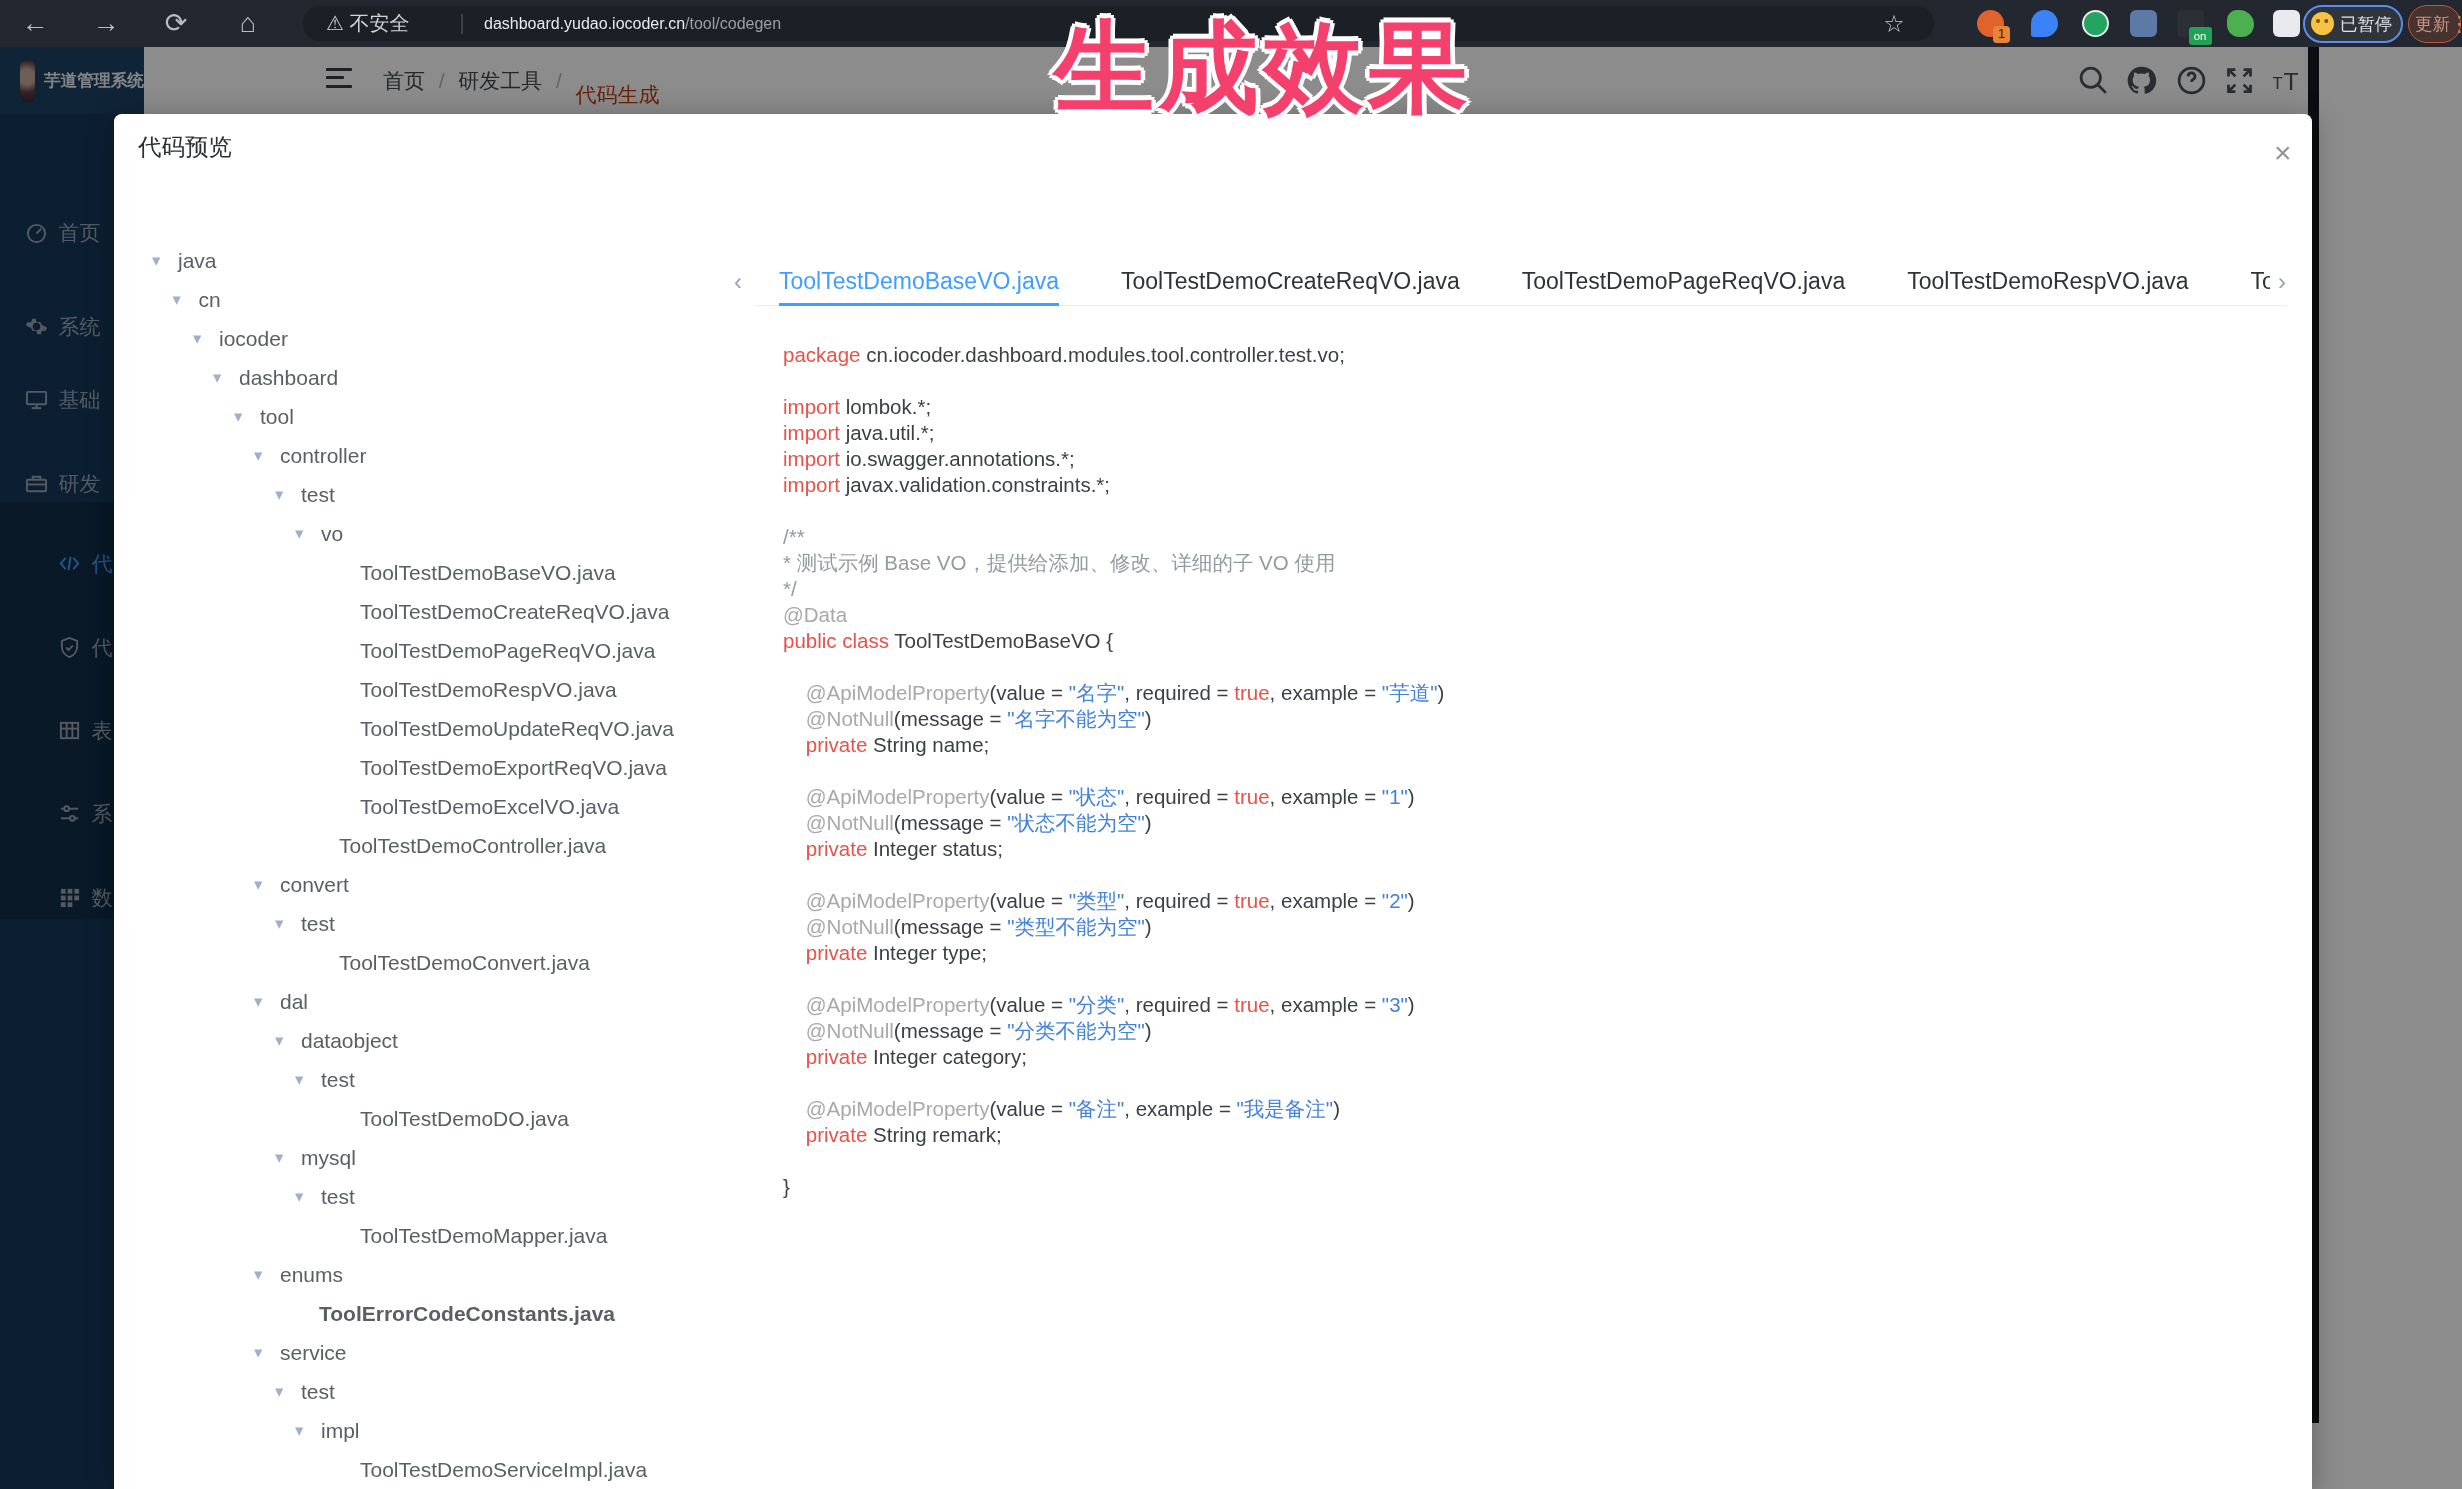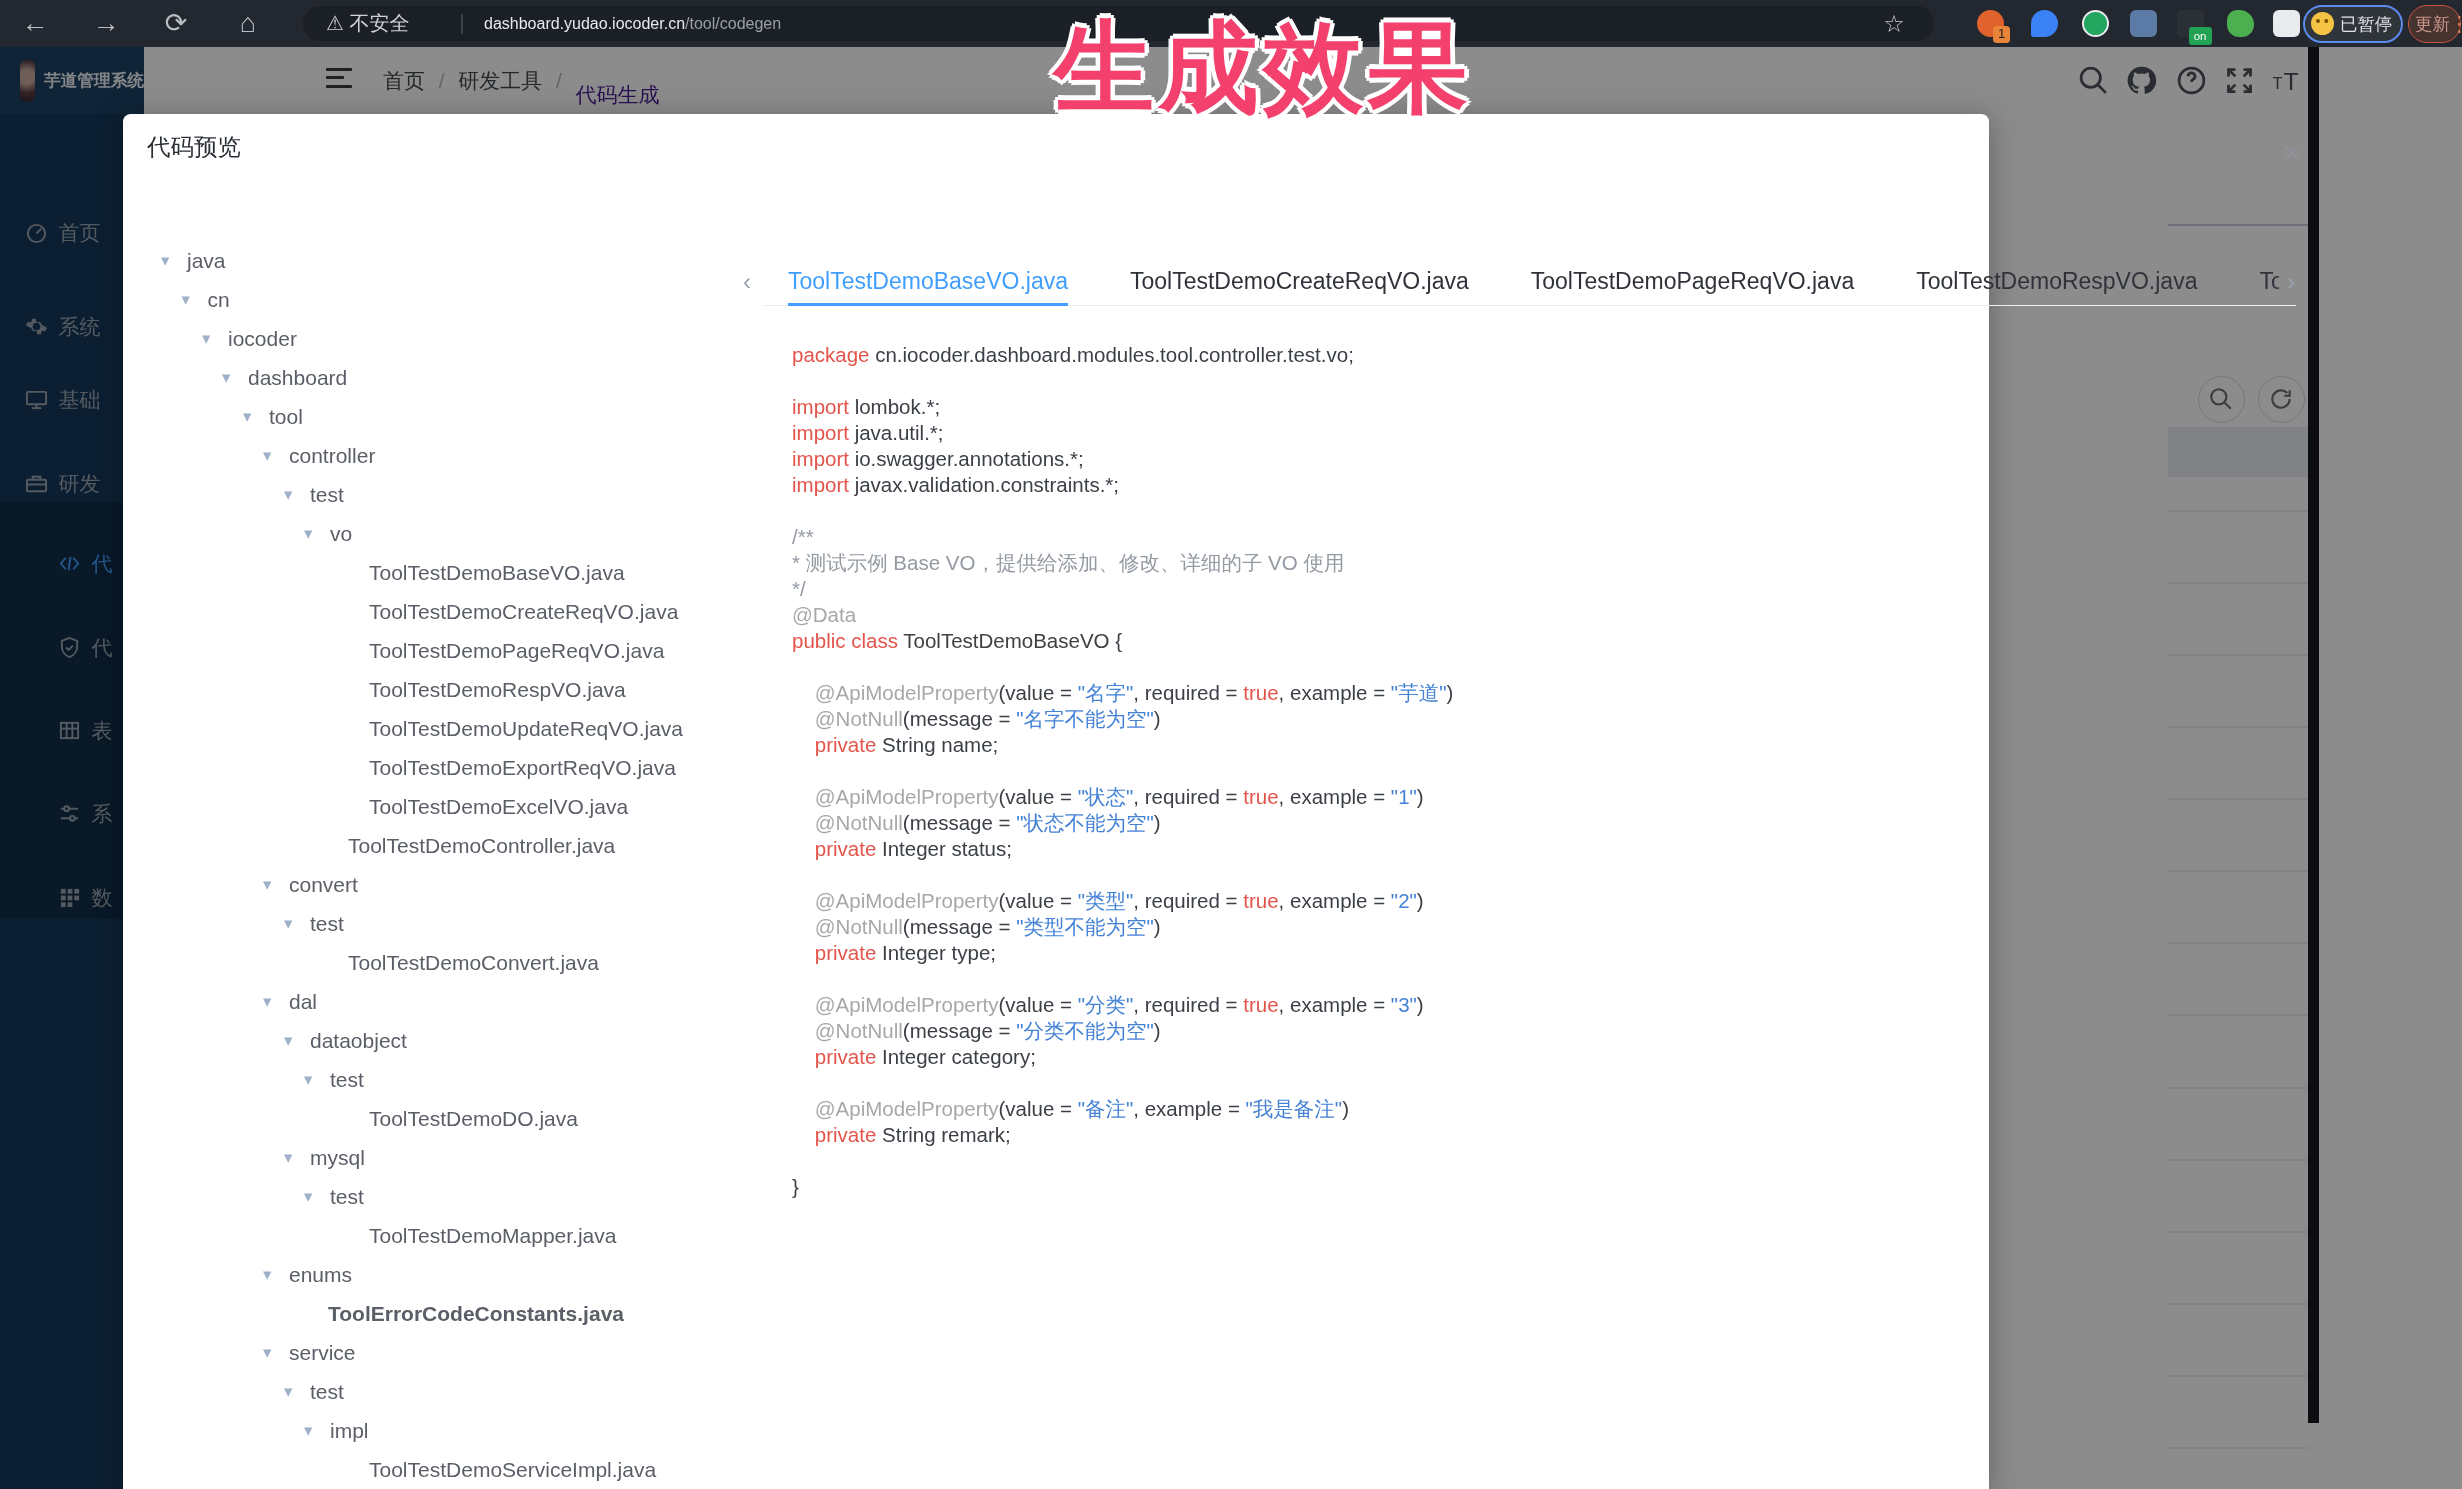--- a/index.html
+++ b/index.html
@@ -39,38 +39,38 @@
   .side-item.sub .s-icon{margin-left:58px;}
   .side-item.active{color:#409eff;}
   .s-icon svg{width:23px;height:23px;display:block;}
 
   .navbar{position:absolute;left:144px;top:0;width:2318px;height:67px;background:#fff;}
   .hamburger{position:absolute;left:182px;top:21px;width:26px;height:23px;}
   .hamburger i{display:block;height:3px;background:#3a3d42;margin-bottom:5.3px;border-radius:0.8px;}
   .hamburger i:nth-child(2){width:18px;}
   .breadcrumb{position:absolute;left:239px;top:0;height:67px;display:flex;align-items:center;font-size:21px;color:#44494f;}
   .breadcrumb .sep{color:#b3b7bd;margin:0 13.7px;}
-  .breadcrumb .last{color:#4c1d95;margin-top:28px;}
+  .breadcrumb .last{color:#c2410c;margin-top:28px;}
   .nav-right-icon{position:absolute;top:16.7px;width:33px;height:33px;color:#4c5158;}
   .nav-right-icon svg{width:33px;height:33px;display:block;}
 
   
   .page-strip{position:absolute;left:2168px;top:67px;width:140px;height:1376px;background:#fff;}
   .strip-border{position:absolute;left:0;top:110px;width:140px;height:1.5px;background:#c9cfdd;}
   .circle-btn{position:absolute;top:262px;width:47px;height:47px;border:1.5px solid #d4d8df;border-radius:50%;color:#6b7076;}
   .circle-btn svg{width:26px;height:26px;margin:9px;}
   .strip-head{position:absolute;left:0;top:313px;width:140px;height:50px;background:#e9edf2;}
   .strip-row{position:absolute;left:0;width:140px;height:1.5px;background:#ebeef5;}
   .scrollbar-strip{position:absolute;left:2308px;top:0;width:10.6px;height:1376px;background:#15191e;}
 
   
   .dim{position:absolute;left:0;top:47px;width:2462px;height:1443px;background:rgba(0,0,0,0.45);z-index:10;}
 
   
-  .modal{position:absolute;left:114px;top:114px;width:1866px;height:1376px;background:#fff;border-radius:7.6px 7.6px 0 0;z-index:20;box-shadow:0 4.6px 30px rgba(0,0,0,.3);margin-left:9px;}
+  .modal{position:absolute;left:114px;top:114px;width:2198px;height:1376px;background:#fff;border-radius:7.6px 7.6px 0 0;z-index:20;box-shadow:0 4.6px 30px rgba(0,0,0,.3);}
   .modal-title{position:absolute;left:24px;top:16.7px;font-size:23.5px;color:#2b2f36;}
   .modal-close{position:absolute;left:2160px;top:24px;font-size:30px;color:#909399;line-height:1;}
 
   .tree{position:absolute;left:38px;top:127px;width:645px;}
   .tree-row{height:39px;display:flex;align-items:center;font-size:21px;color:#5a5e66;white-space:nowrap;cursor:default;}
   .tree-caret{width:26px;flex:none;color:#9fb0c9;font-size:16.7px;text-align:left;}
   .tree-leafpad{width:44px;flex:none;}
 
   .tabbar{position:absolute;left:641px;top:148px;width:1532px;height:44px;border-bottom:1.5px solid #e8eef7;}
   .tab-chevron{position:absolute;top:6px;font-size:24px;color:#9aa2ad;}

